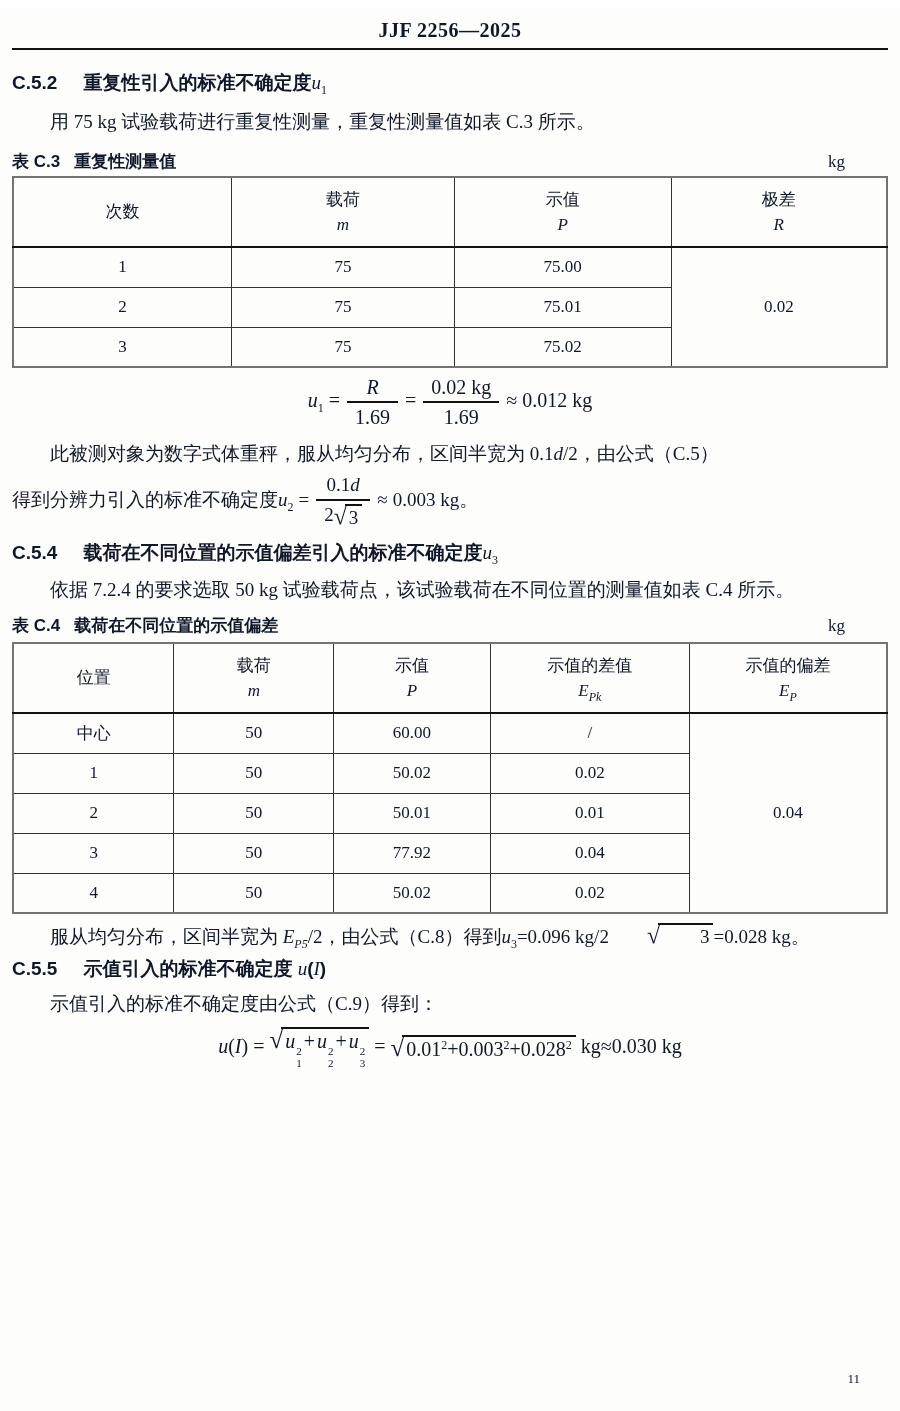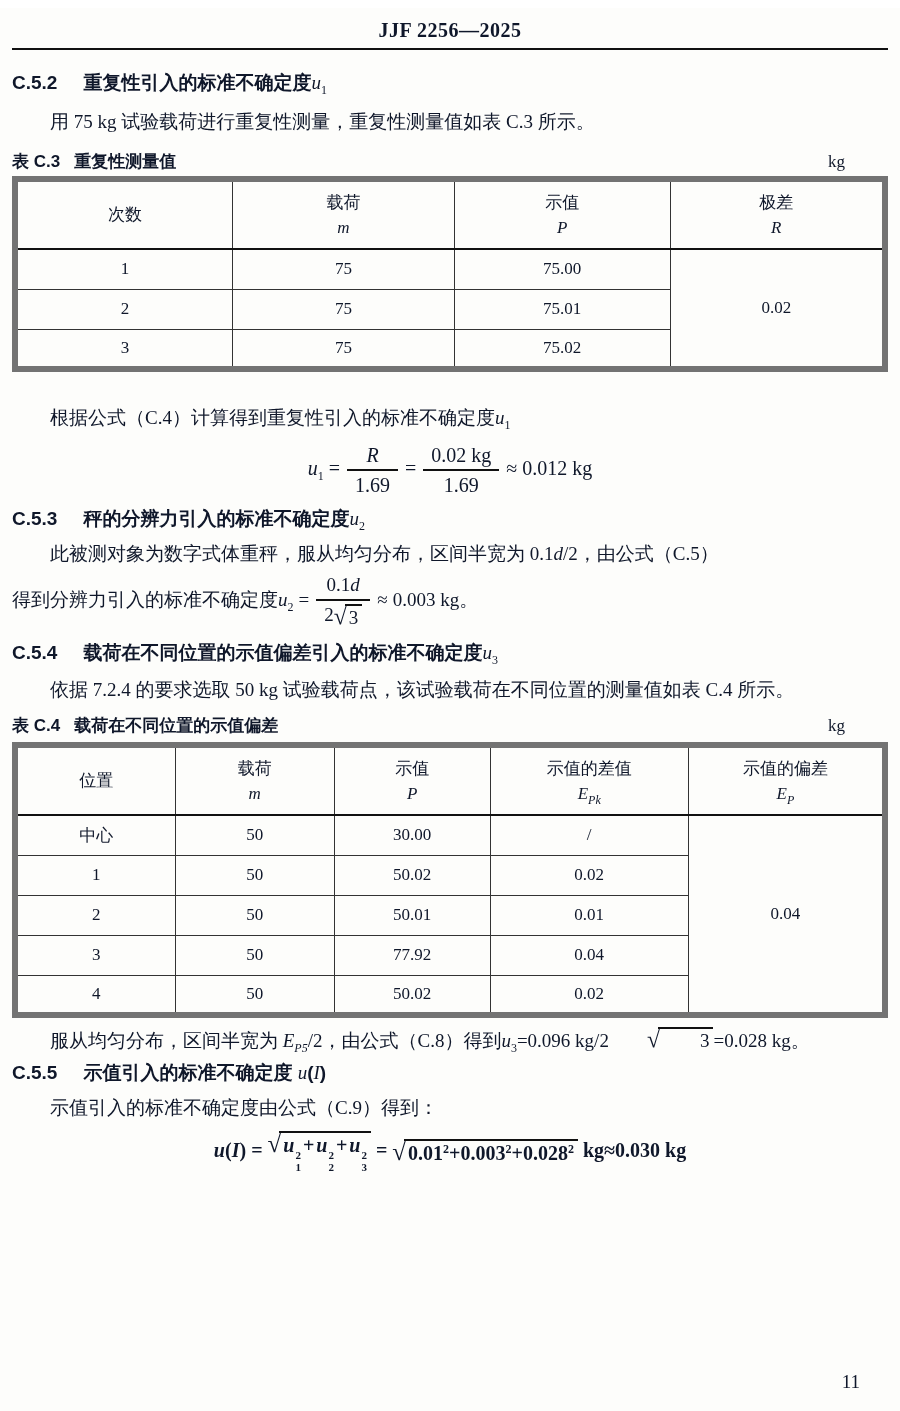--- a/index.html
+++ b/index.html
@@ -37,50 +37,50 @@
     font-weight:700; font-size:17px; line-height:24px;
   }
   .caprow .cap-label { margin-right:14px; }
   .caprow .unit {
     position:absolute; right:43px; bottom:0;
     font-family:"Liberation Serif","DejaVu Serif",serif; font-weight:400; font-size:17px;
   }
 
   table.gb {
     border-collapse:collapse; width:100%; margin-top:2px; table-layout:fixed;
-    font-size:17px; text-align:center; border:6px solid #737373;
+    font-size:17px; text-align:center; border:2px solid #737373;
   }
   .gb th, .gb td { border:1px solid #333; font-weight:400; padding:0; }
   .gb thead th { height:70px; border-bottom:2px solid #111; }
   .gb td { height:40px; }
   .gb .cn { display:block; line-height:22px; }
   .gb .sym { display:block; line-height:22px; margin-top:3px; }
 
   .formula-u1 { height:64px; line-height:64px; text-align:center; font-size:20px; margin-top:0; }
-  .formula-ui { height:44px; line-height:44px; text-align:center; font-size:20px; margin-top:2px; white-space:nowrap;font-weight:bold; }
+  .formula-ui { height:44px; line-height:44px; text-align:center; font-size:20px; margin-top:2px; white-space:nowrap; }
   .op { margin:0 5px; }
   .op-t { margin:0 2px; }
 
   .frac { display:inline-block; vertical-align:middle; text-align:center; line-height:normal; margin:0 2px; }
   .frac .fn { display:block; padding:0 8px 3px 8px; border-bottom:2px solid #111; line-height:22px; }
   .frac .fd { display:block; padding:3px 8px 0 8px; line-height:22px; }
 
   .sqrt { display:inline-flex; align-items:flex-start; line-height:normal; }
   .sqrt .rsign { font-size:1.25em; line-height:1.05; margin-right:-2px; font-style:normal; }
   .sqrt .rbody { border-top:2px solid #111; padding:1px 4px 0 4px; line-height:1.15; }
   .vmid { vertical-align:middle; }
 
   .fline { font-size:19px; height:56px; line-height:56px; margin:0; text-align:left; }
 
   .ss { display:inline-flex; flex-direction:column; align-items:flex-start;
         font-size:11px; line-height:1.15; vertical-align:-7px; font-style:normal; margin-left:1px; }
   .ss span { display:block; }
   .ss .ss-sub { font-style:normal; }
 
-  .pageno { position:absolute; right:40px; top:1363px; font-size:19px; }
+  .pageno { position:absolute; right:40px; top:1363px; font-size:13px; }
 </style>
 </head>
 <body>
 
 <div class="page">
   <div class="content">
 
     <div class="doc-num">JJF 2256—2025</div>
     <div class="rule"></div>
 
@@ -134,29 +134,25 @@
           <td>75.01</td>
         </tr>
         <tr>
           <td>3</td>
           <td>75</td>
           <td>75.02</td>
         </tr>
       </tbody>
     </table>
 
-    <p class="body indent" style="margin-top:28px"><span>根据公式（C.4）计算得到重复性引入的标准不确定度</span><i class="mi">u</i><sub class="sub sub-rm">1</sub></p>
 
     <div class="formula-u1">
       <i class="mi">u</i><sub class="sub sub-rm">1</sub><span class="op">=</span><span class="frac"><span class="fn mi">R</span><span class="fd">1.69</span></span><span class="op">=</span><span class="frac"><span class="fn">0.02 kg</span><span class="fd">1.69</span></span><span class="op">≈</span><span>0.012 kg</span>
     </div>
 
-    <div class="clause" style="margin-top:6px">
-      <span class="cnum">C.5.3</span><span>秤的分辨力引入的标准不确定度</span><i class="mi">u</i><sub class="sub sub-rm">2</sub>
-    </div>
 
     <p class="body indent" style="margin-top:4px"><span>此被测对象为数字式体重秤，服从均匀分布，区间半宽为 0.1</span><i class="mi">d</i><span>/2，由公式（C.5）</span></p>
 
     <div class="fline">
       <span>得到分辨力引入的标准不确定度</span><i class="mi">u</i><sub class="sub sub-rm">2</sub><span class="op">=</span><span class="frac"><span class="fn"><span>0.1</span><i class="mi">d</i></span><span class="fd"><span>2</span><span class="sqrt vmid">
               <span class="rsign">√</span>
               <span class="rbody">3</span>
             </span></span></span><span class="op">≈</span><span>0.003 kg。</span>
     </div>
 
@@ -199,21 +195,21 @@
           <th>
               <span class="cn">示值的偏差</span>
               <span class="sym"><i class="mi">E</i><sub class="sub">P</sub></span>
             </th>
         </tr>
       </thead>
       <tbody>
         <tr>
           <td>中心</td>
           <td>50</td>
-          <td>30.00</td>
+          <td>60.00</td>
           <td>/</td>
           <td rowspan="5">0.04</td>
         </tr>
         <tr>
           <td>1</td>
           <td>50</td>
           <td>50.02</td>
           <td>0.02</td>
         </tr>
         <tr>

